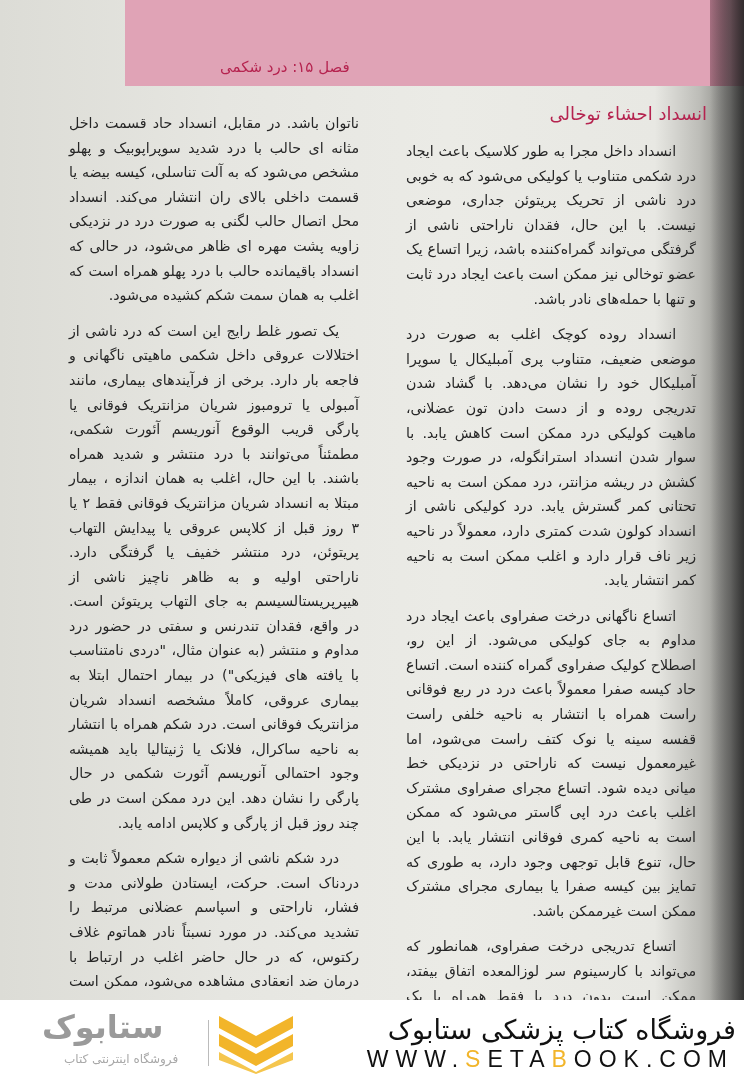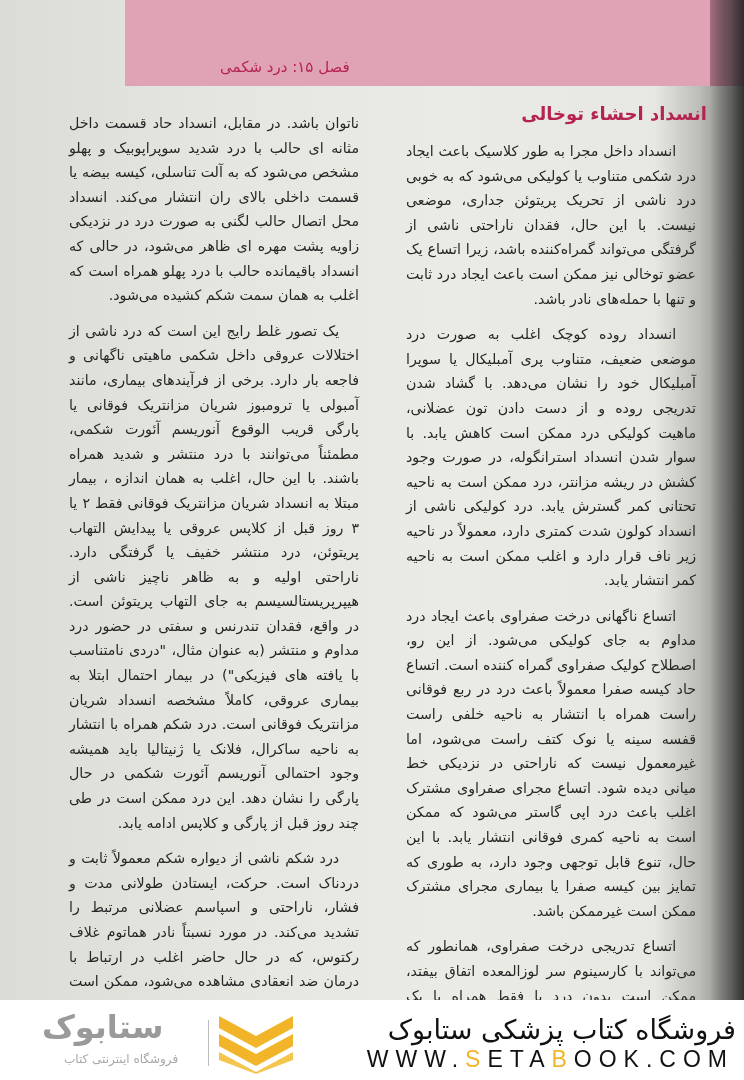--- a/index.html
+++ b/index.html
@@ -39,21 +39,21 @@
   }
   .col {
     position:absolute; direction:rtl; text-align:justify;
     font-size:14.2px; line-height:24.6px; color:#262626;
   }
   .col-right { left:395px; top:100px; width:312px; }
   .col-left  { left:58px;  top:100px; width:312px; }
   .col p { margin:11px; text-indent:1.4em; }
   .col p.noindent { text-indent:0; }
   .heading {
-    color:#b5234f; font-weight:bold; font-size:18px; line-height:28px;
+    color:#b5234f; font-weight:normal; font-size:18px; line-height:28px;
     margin:0 0 2px 0;
   }
   .heading.spaced { margin-top:24px; }
   .heading.spaced2 { margin-top:30px; }
 
   
   .footer {
     position:absolute; left:12px; top:1000px; width:744px; height:80px; background:#ffffff;
   }
   .store-name {

